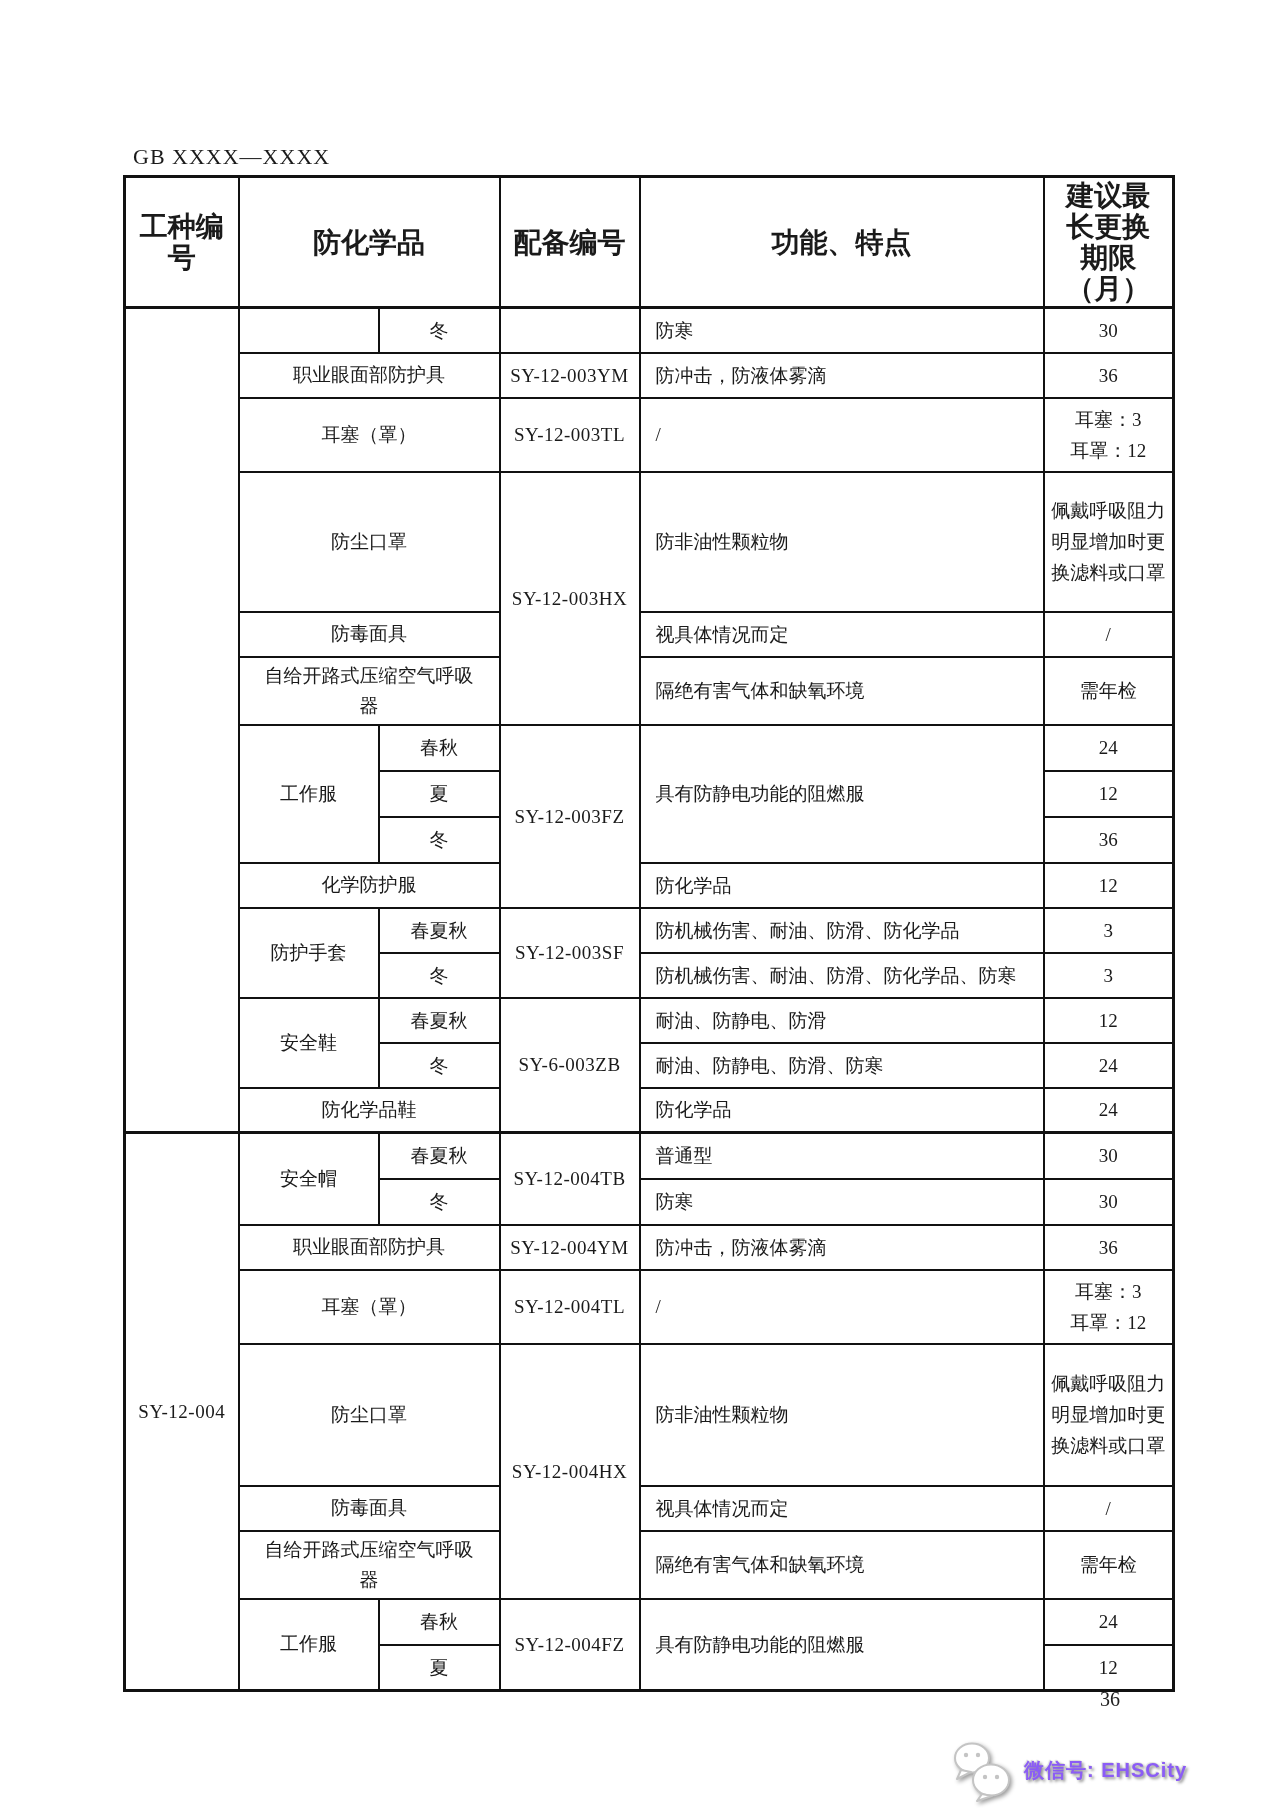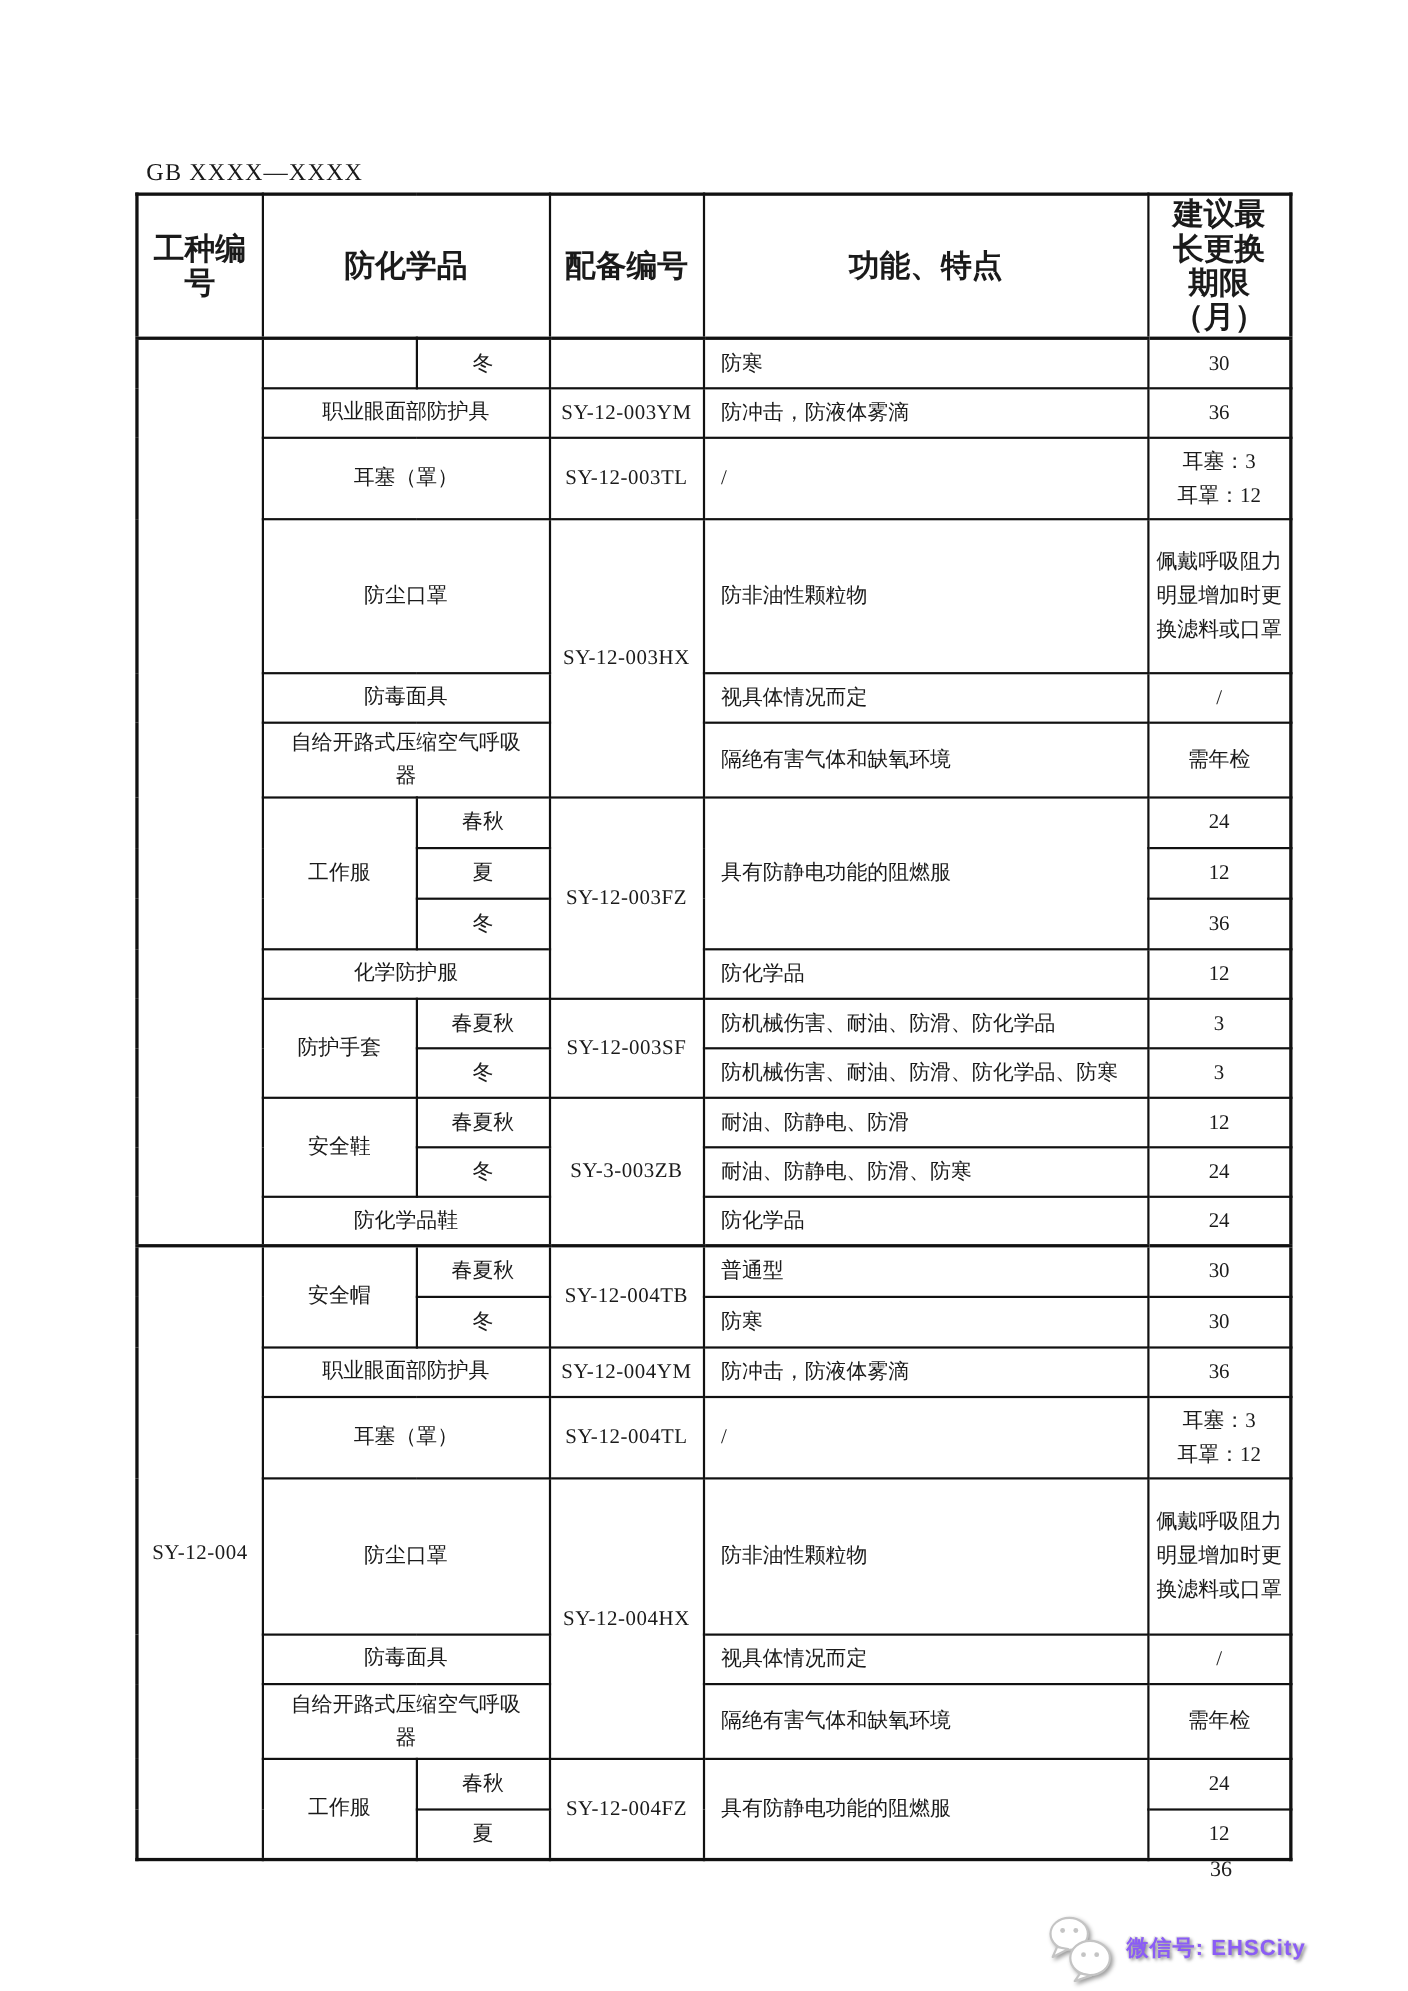--- a/index.html
+++ b/index.html
@@ -119,21 +119,21 @@
           <td rowspan="1" colspan="1" class="months">3</td>
         </tr>
         <tr style="height: 45px;">
           <td rowspan="1" colspan="1" class="season">冬</td>
           <td rowspan="1" colspan="1" class="feature">防机械伤害、耐油、防滑、防化学品、防寒</td>
           <td rowspan="1" colspan="1" class="months">3</td>
         </tr>
         <tr style="height: 45px;">
           <td rowspan="2" colspan="1" class="equip">安全鞋</td>
           <td rowspan="1" colspan="1" class="season">春夏秋</td>
-          <td rowspan="3" colspan="1" class="code">SY-3-003ZB</td>
+          <td rowspan="3" colspan="1" class="code">SY-6-003ZB</td>
           <td rowspan="1" colspan="1" class="feature">耐油、防静电、防滑</td>
           <td rowspan="1" colspan="1" class="months">12</td>
         </tr>
         <tr style="height: 45px;">
           <td rowspan="1" colspan="1" class="season">冬</td>
           <td rowspan="1" colspan="1" class="feature">耐油、防静电、防滑、防寒</td>
           <td rowspan="1" colspan="1" class="months">24</td>
         </tr>
         <tr style="height: 45px;">
           <td rowspan="1" colspan="2" class="equip">防化学品鞋</td>

